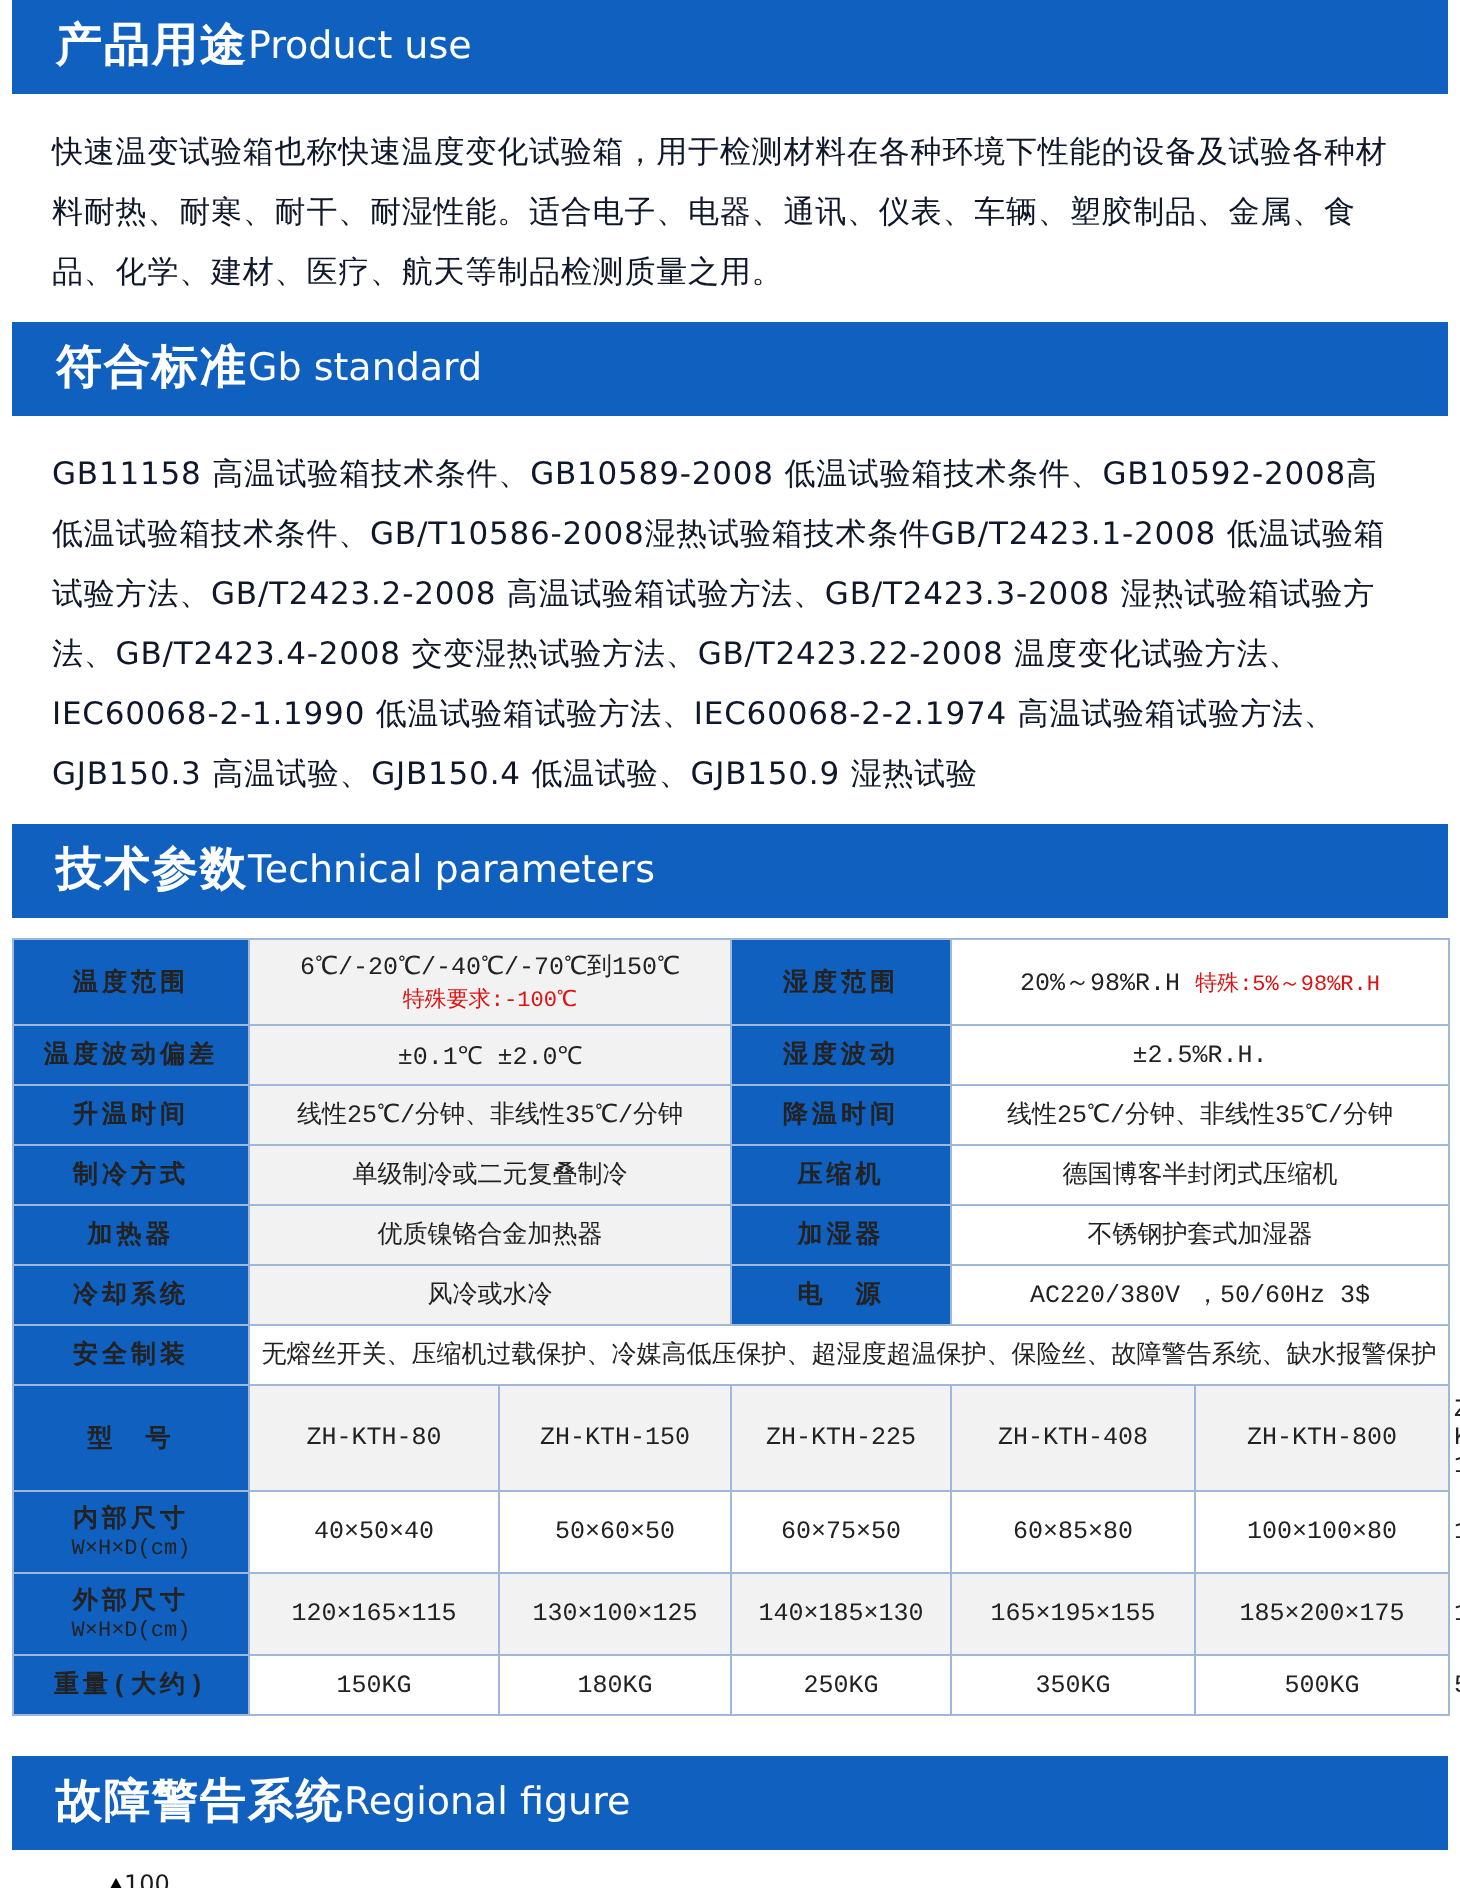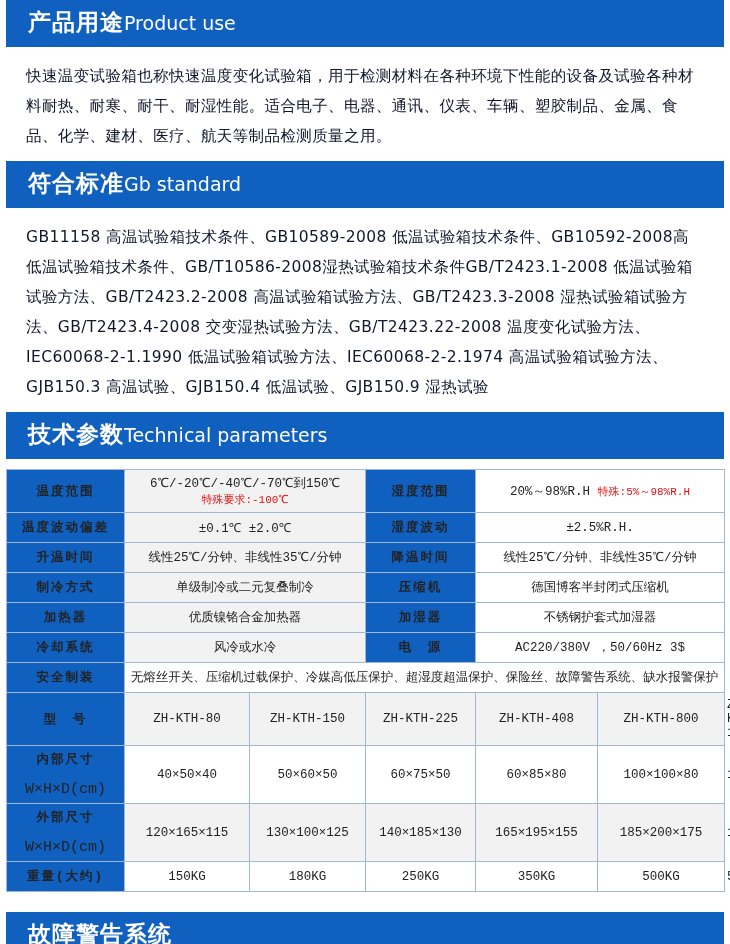--- a/index.html
+++ b/index.html
@@ -66,24 +66,24 @@
   td.lbl {
     background: #1060c0;
     color: #ffffff;
     font-size: 14px;
     font-weight: bold;
     letter-spacing: 2px;
     width: 118px;
   }
   td.lbl .sub {
     display: block;
-    font-size: 15px;
+    font-size: 11px;
     font-weight: normal;
     letter-spacing: 0;
-    margin-top: 13px;
+    margin-top: 1px;
   }
   td.val { background: #f2f2f2; }
   td.valw { background: #ffffff; }
   .red { color: #e01010; }
   .small { font-size: 11px; }
 
   
   .figure-area {
     padding: 10px 6px 0 6px;
     position: relative;
@@ -243,20 +243,21 @@
           <td class="valw">500KG</td>
           <td class="valw">520KG</td>
         </tr>
       </tbody>
     </table>
   </div>
 
   <div style="height:16px"></div>
   <div class="sec-head">
     <span class="cn">故障警告系统</span>
+    <span class="en">Regional figure</span>
   </div>
 
   <div class="figure-area">
     <div class="fig-inner">
       <div class="arrow-up"></div>
 
       <div class="axis-label">100</div>
 
     </div>
   </div>

